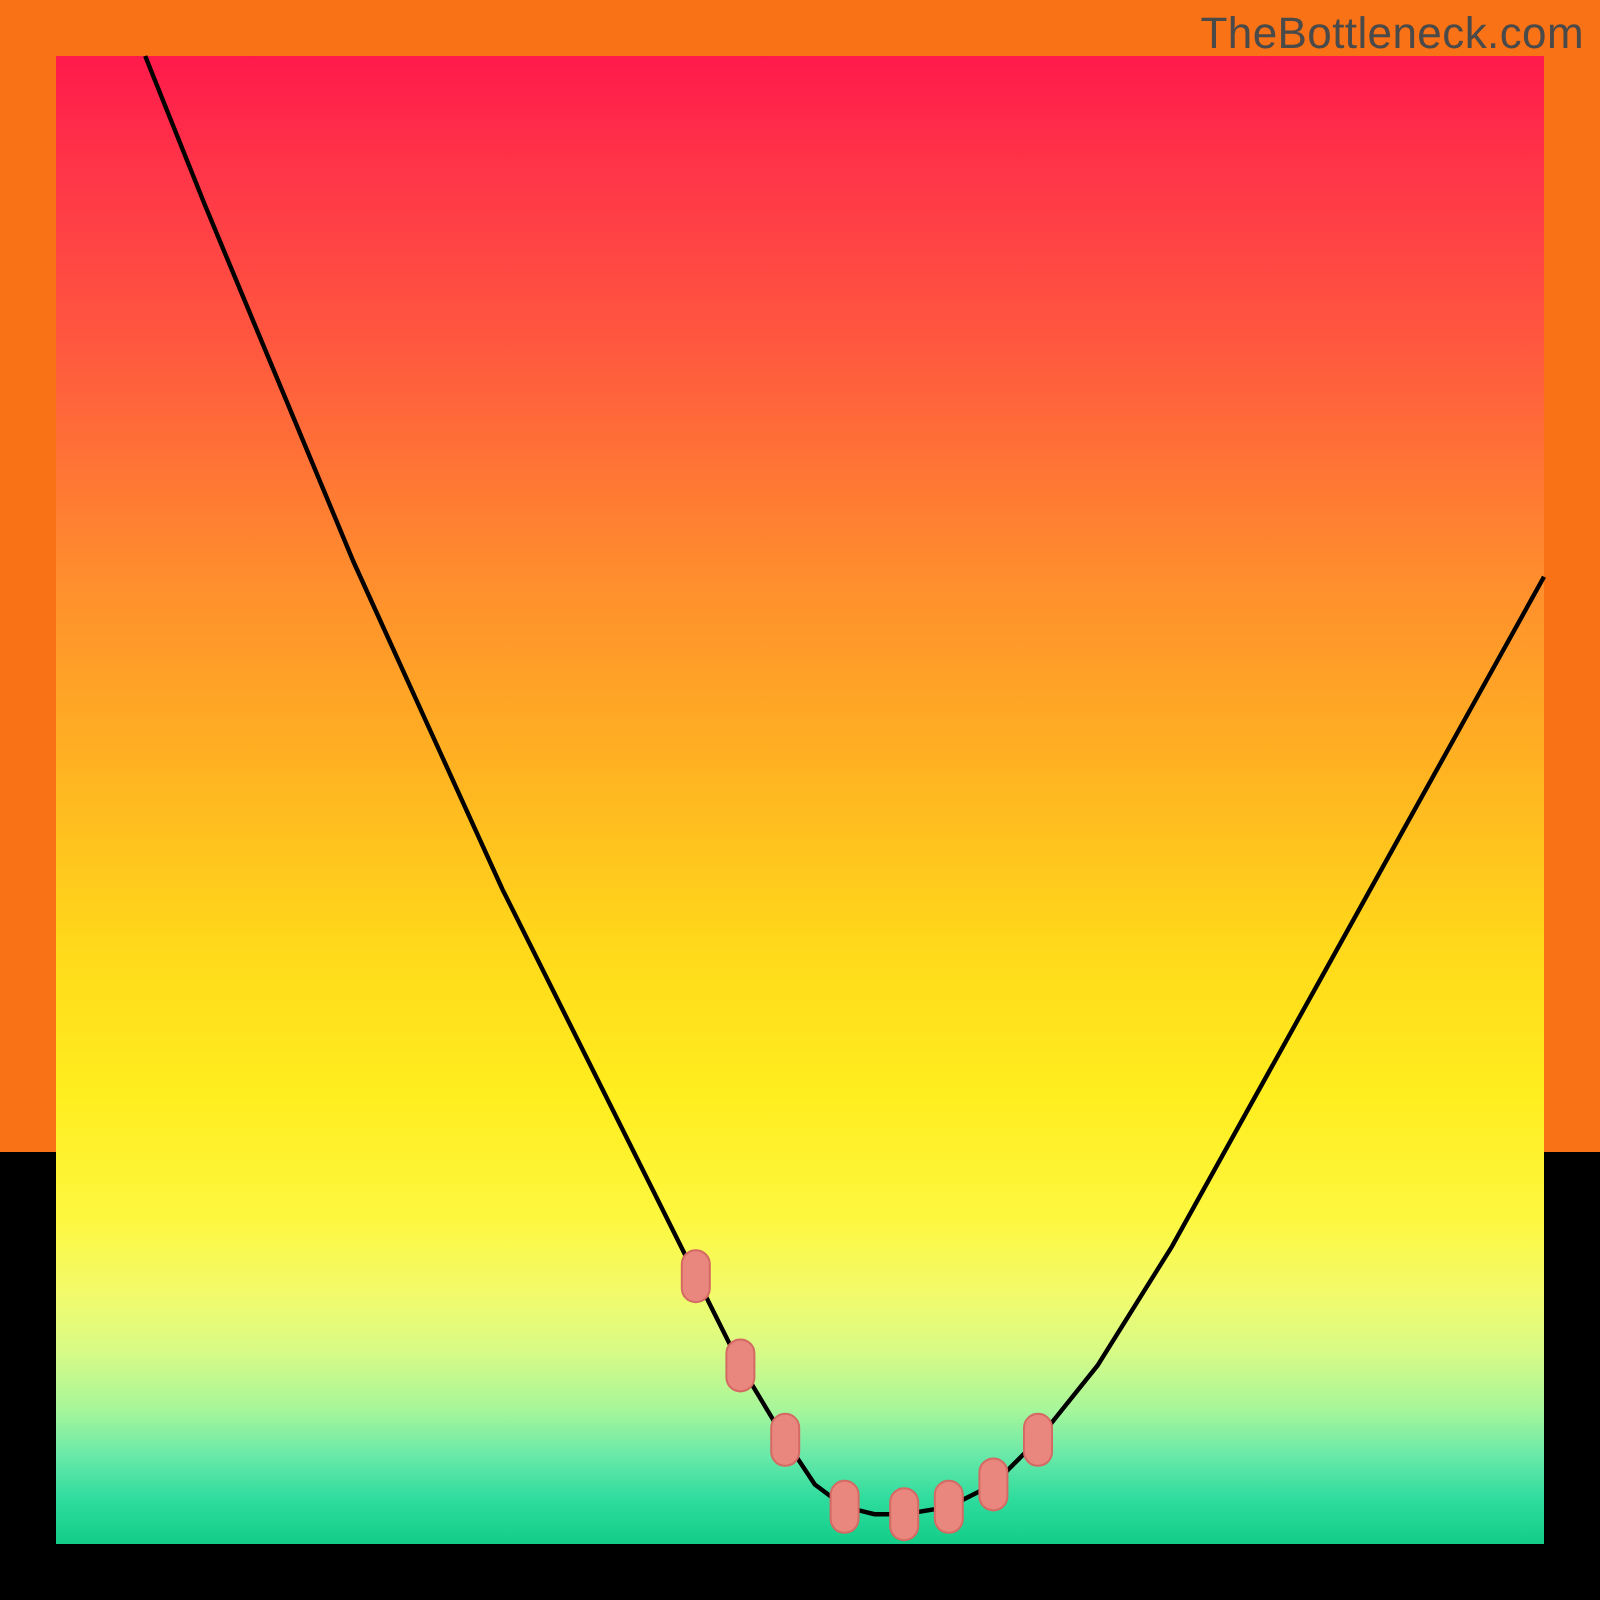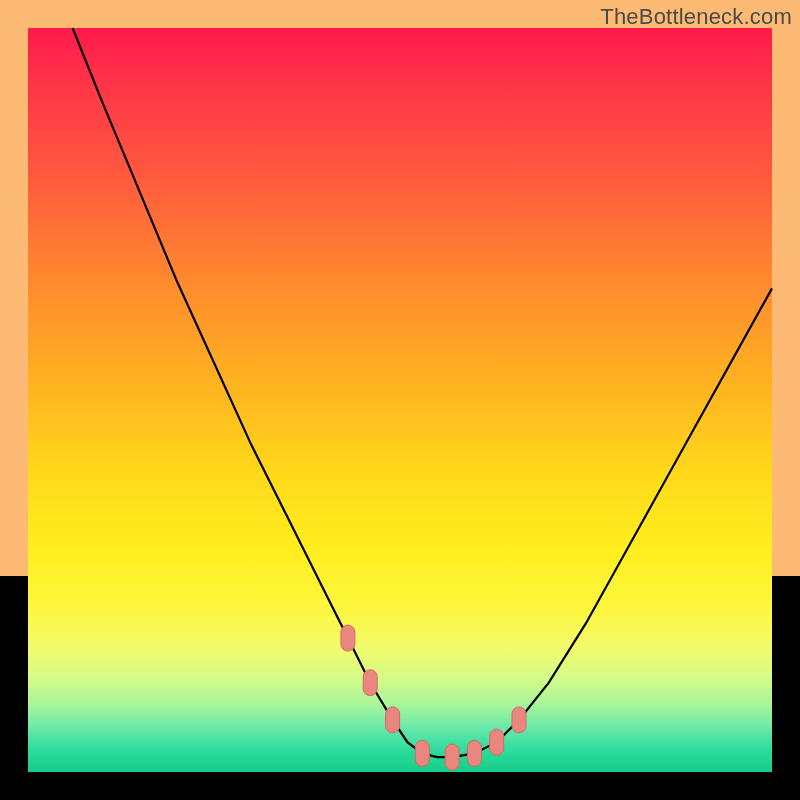--- a/index.html
+++ b/index.html
@@ -9,21 +9,21 @@
     height: 800px;
     background: #000000;
     overflow: hidden;
   }
   .frame {
     position: absolute;
     left: 0;
     top: 0;
     width: 800px;
     height: 576px;
-    background: #fdba74;
+    background: #f97316;
   }
   .plot-area {
     position: absolute;
     left: 28px;
     top: 28px;
     width: 744px;
     height: 744px;
     
     background: linear-gradient(to bottom,
       #ff1a4b 0%,

